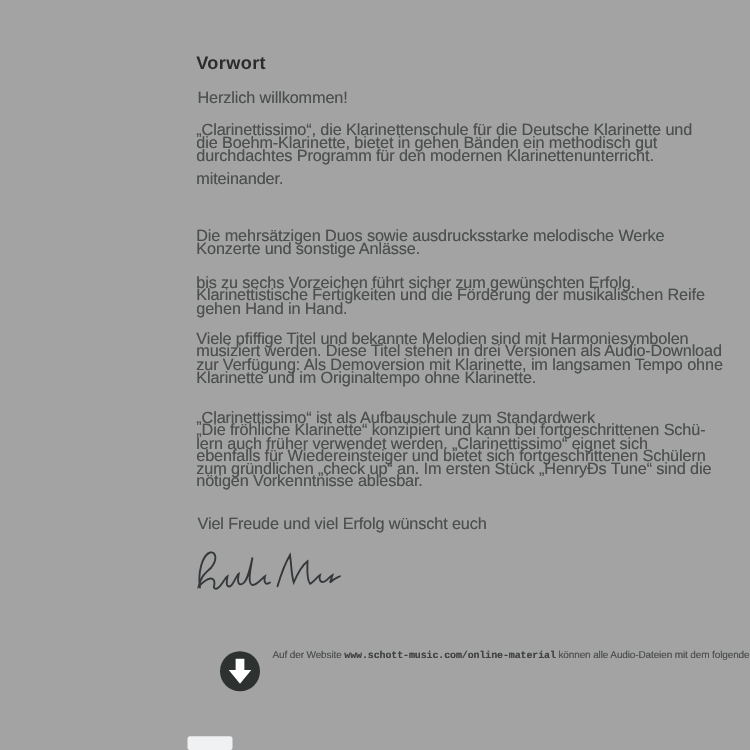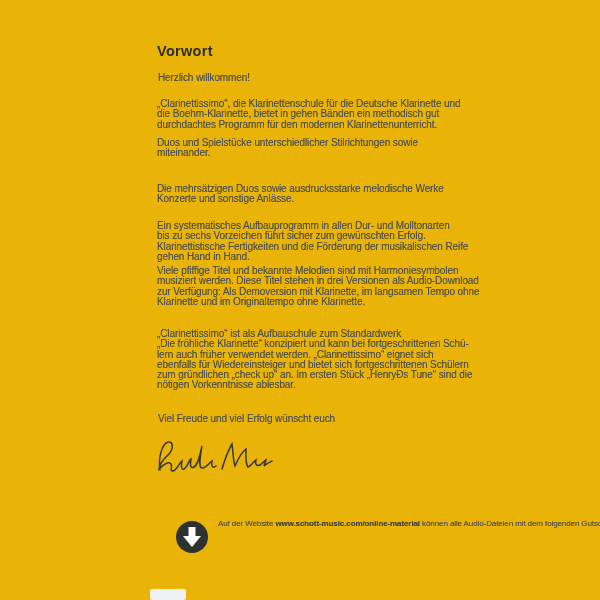--- a/index.html
+++ b/index.html
@@ -1,46 +1,46 @@
 <!DOCTYPE html>
 <html><head>
 <meta charset="utf-8">
 <style>
   html, body { margin: 0; padding: 0; background: #ffffff; }
   .canvas {
     position: relative;
     width: 600px; height: 600px;
-    background: #eab308;
+    background: #a3a3a3;
     overflow: hidden;
     font-family: "Liberation Sans", sans-serif;
     color: #4b4f4e;
   }
   .abs { position: absolute; }
   .title {
     left: 157px; top: 43px;
     font-size: 14.5px; font-weight: bold;
     color: #2c2c2c; letter-spacing: 0.3px;
     margin: 0;
   }
   .bodytext {
-    font-size: 10px; line-height: 10.3px;
+    font-size: 13px; line-height: 10.3px;
     letter-spacing: -0.1px;
     color: #4b4f4e;
     text-shadow: 0 0 0.5px rgba(75,79,78,0.55);
     white-space: nowrap;
   }
   .para { left: 157px; }
   .para .line { display: block; }
   .greeting { left: 158px; top: 73px; }
   .closing { left: 158px; top: 414px; }
   .signature-wrap { left: 156px; top: 436px; width: 118px; height: 40px; }
   .signature-wrap svg { display: block; }
   .footer-icon { left: 175px; top: 520px; width: 34px; height: 34px; }
   .footer-text { left: 218px; top: 519px; font-size: 8px; line-height: 10.8px; }
-  .footer-text .url { font-weight: bold; color: #3e4241; }
+  .footer-text .url { font-weight: bold; color: #3e4241; font-family: Liberation Mono, monospace; }
   .voucher-box {
     left: 150px; top: 589px; width: 36px; height: 11px;
     background: #eff1f2; border-radius: 2px;
   }
 </style>
 </head>
 <body>
 
 <div class="canvas">
 
@@ -48,31 +48,29 @@
 
   <div class="abs bodytext greeting">Herzlich willkommen!</div>
 
   <div class="abs bodytext para" style="top:99px">
     <span class="line">„Clarinettissimo“, die Klarinettenschule für die Deutsche Klarinette und</span>
     <span class="line">die Boehm-Klarinette, bietet in gehen Bänden ein methodisch gut</span>
     <span class="line">durchdachtes Programm für den modernen Klarinettenunterricht.</span>
   </div>
 
   <div class="abs bodytext para" style="top:138px">
-    <span class="line">Duos und Spielstücke unterschiedlicher Stilrichtungen sowie</span>
     <span class="line">miteinander.</span>
   </div>
 
   <div class="abs bodytext para" style="top:184px">
     <span class="line">Die mehrsätzigen Duos sowie ausdrucksstarke melodische Werke</span>
     <span class="line">Konzerte und sonstige Anlässe.</span>
   </div>
 
   <div class="abs bodytext para" style="top:221px">
-    <span class="line">Ein systematisches Aufbauprogramm in allen Dur- und Molltonarten</span>
     <span class="line">bis zu sechs Vorzeichen führt sicher zum gewünschten Erfolg.</span>
     <span class="line">Klarinettistische Fertigkeiten und die Förderung der musikalischen Reife</span>
     <span class="line">gehen Hand in Hand.</span>
   </div>
 
   <div class="abs bodytext para" style="top:266px">
     <span class="line">Viele pfiffige Titel und bekannte Melodien sind mit Harmoniesymbolen</span>
     <span class="line">musiziert werden. Diese Titel stehen in drei Versionen als Audio-Download</span>
     <span class="line">zur Verfügung: Als Demoversion mit Klarinette, im langsamen Tempo ohne</span>
     <span class="line">Klarinette und im Originaltempo ohne Klarinette.</span>

